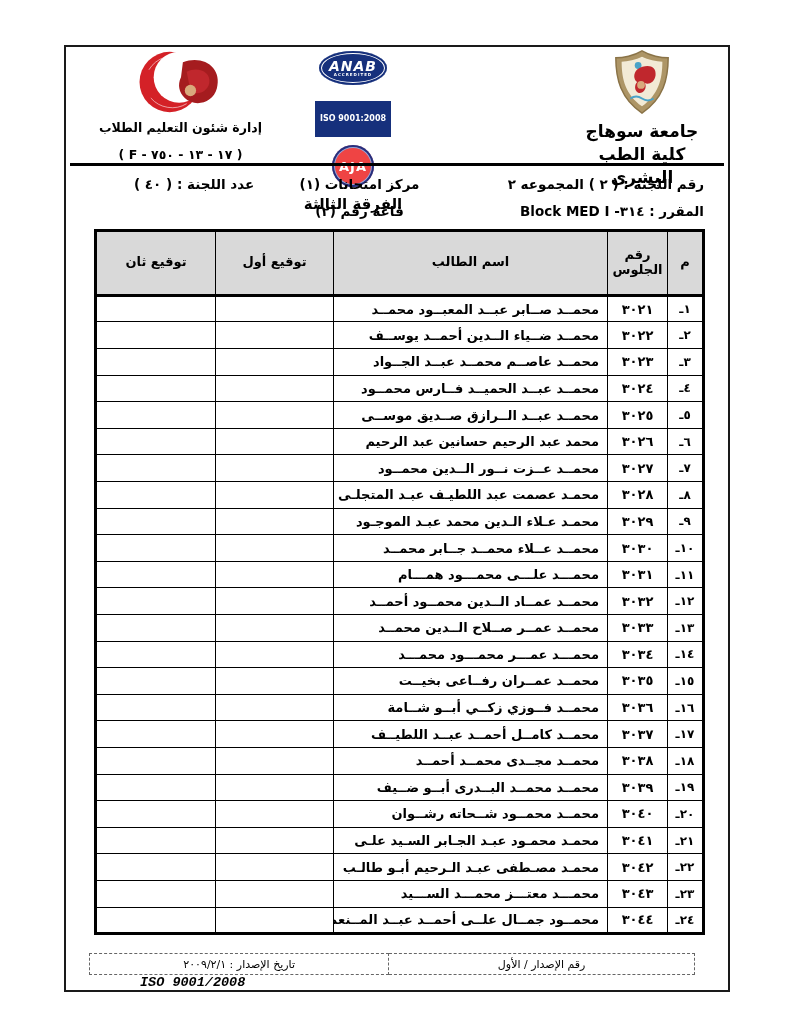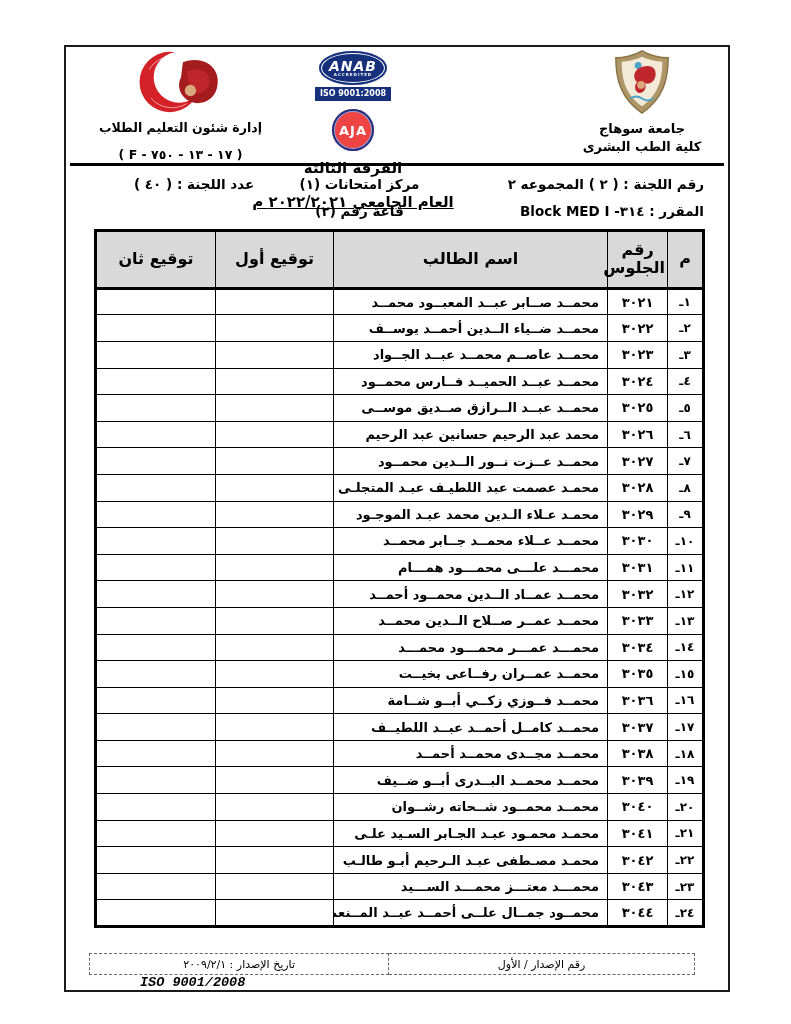--- a/index.html
+++ b/index.html
@@ -2,54 +2,54 @@
 <html lang="ar"><head>
 <meta charset="utf-8">
 <style>
   html,body{margin:0;padding:0;background:#ffffff;}
   body{width:791px;height:1024px;position:relative;overflow:hidden;
        font-family:"DejaVu Sans",sans-serif;color:#000;}
   .frame{position:absolute;left:64px;top:45px;width:666px;height:947px;
          box-sizing:border-box;border:2px solid #1a1a1a;direction:rtl;font-weight:bold;}
   
   .hdr-right{position:absolute;top:3px;right:16px;width:140px;text-align:center;}
-  .hdr-right .org-lines{font-size:13px;line-height:1.35;margin-top:2px;}
+  .hdr-right .org-lines{font-size:17px;line-height:1.35;margin-top:2px;}
   .hdr-center{position:absolute;top:4px;left:287px;transform:translateX(-50%);
               width:250px;text-align:center;}
   .logo-cluster{display:flex;justify-content:center;align-items:center;gap:8px;direction:ltr;flex-direction:column;}
   .anab-wrap{display:flex;flex-direction:column;align-items:center;}
   .anab-oval{width:68px;height:34px;border-radius:50%;background:#16307c;
              box-shadow:inset 0 0 0 2px #16307c, inset 0 0 0 3px #ffffff;
              display:flex;flex-direction:column;align-items:center;justify-content:center;}
   .anab-oval .anab-txt{color:#fff;font-style:italic;font-size:14px;line-height:12px;letter-spacing:1px;}
   .anab-oval .anab-sub{color:#fff;font-size:4px;line-height:5px;letter-spacing:1px;}
-  .iso-badge{margin-top:2px;background:#16307c;color:#fff;font-size:8px;
-             padding:2px 5px;line-height:10px;white-space:nowrap;}
+  .iso-badge{margin-top:16px;background:#16307c;color:#fff;font-size:8px;
+             padding:13px 5px;line-height:10px;white-space:nowrap;}
   .aja-circle{width:42px;height:42px;border-radius:50%;background:#ef4444;
               box-shadow:inset 0 0 0 2px #262f7d, inset 0 0 0 3px #9aa4d6;
               display:flex;align-items:center;justify-content:center;color:#fff;
               font-size:13px;letter-spacing:1px;}
   .grade-line{font-size:15px;margin-top:8px;}
   .year-line{font-size:15px;margin-top:16px;text-decoration:underline;}
   .hdr-left{position:absolute;top:2px;left:22px;width:185px;text-align:center;}
   .dept-name{font-size:12.5px;margin-top:1px;}
   .dept-code{font-size:12.5px;margin-top:12px;}
   .hdr-sep{position:absolute;top:116px;left:4px;right:4px;border-top:3px solid #000;}
   
   .info{position:absolute;top:124px;left:6px;right:10px;display:flex;direction:rtl;
         font-size:13.5px;line-height:27px;}
   .info-col-a{width:42%;text-align:right;padding-right:14px;box-sizing:border-box;}
   .info-col-b{width:27%;text-align:center;}
   .info-col-c{width:31%;text-align:right;padding-right:18px;box-sizing:border-box;}
   
   .main-table{position:absolute;top:182px;right:23px;width:608px;border-collapse:collapse;
               border:3px solid #000;table-layout:fixed;}
   .main-table th,.main-table td{border:1px solid #000;box-sizing:border-box;}
-  .main-table thead th{background:#d9d9d9;font-size:16px;height:40px;
-                       border-bottom:3px solid #000;line-height:1.15;padding:9px 2px;}
+  .main-table thead th{background:#d9d9d9;font-size:13px;height:40px;
+                       border-bottom:3px solid #000;line-height:1.15;padding:16px 2px;}
   .col-idx{width:36px;}.col-seat{width:60px;}.col-name{width:274px;}
   .col-sig1{width:118px;}.col-sig2{width:120px;}
   .main-table td{height:26.6px;font-size:13px;}
   td.cell-idx{text-align:center;font-size:12px;}
   td.cell-seat{text-align:center;letter-spacing:3px;}
   td.cell-name{text-align:right;padding:0 8px;white-space:nowrap;overflow:hidden;}
   
   .footer-table{position:absolute;top:906px;right:33px;width:606px;height:22px;
                 display:flex;direction:rtl;font-weight:normal;}
   .footer-cell{border:1px dashed #666;display:flex;align-items:center;justify-content:center;

